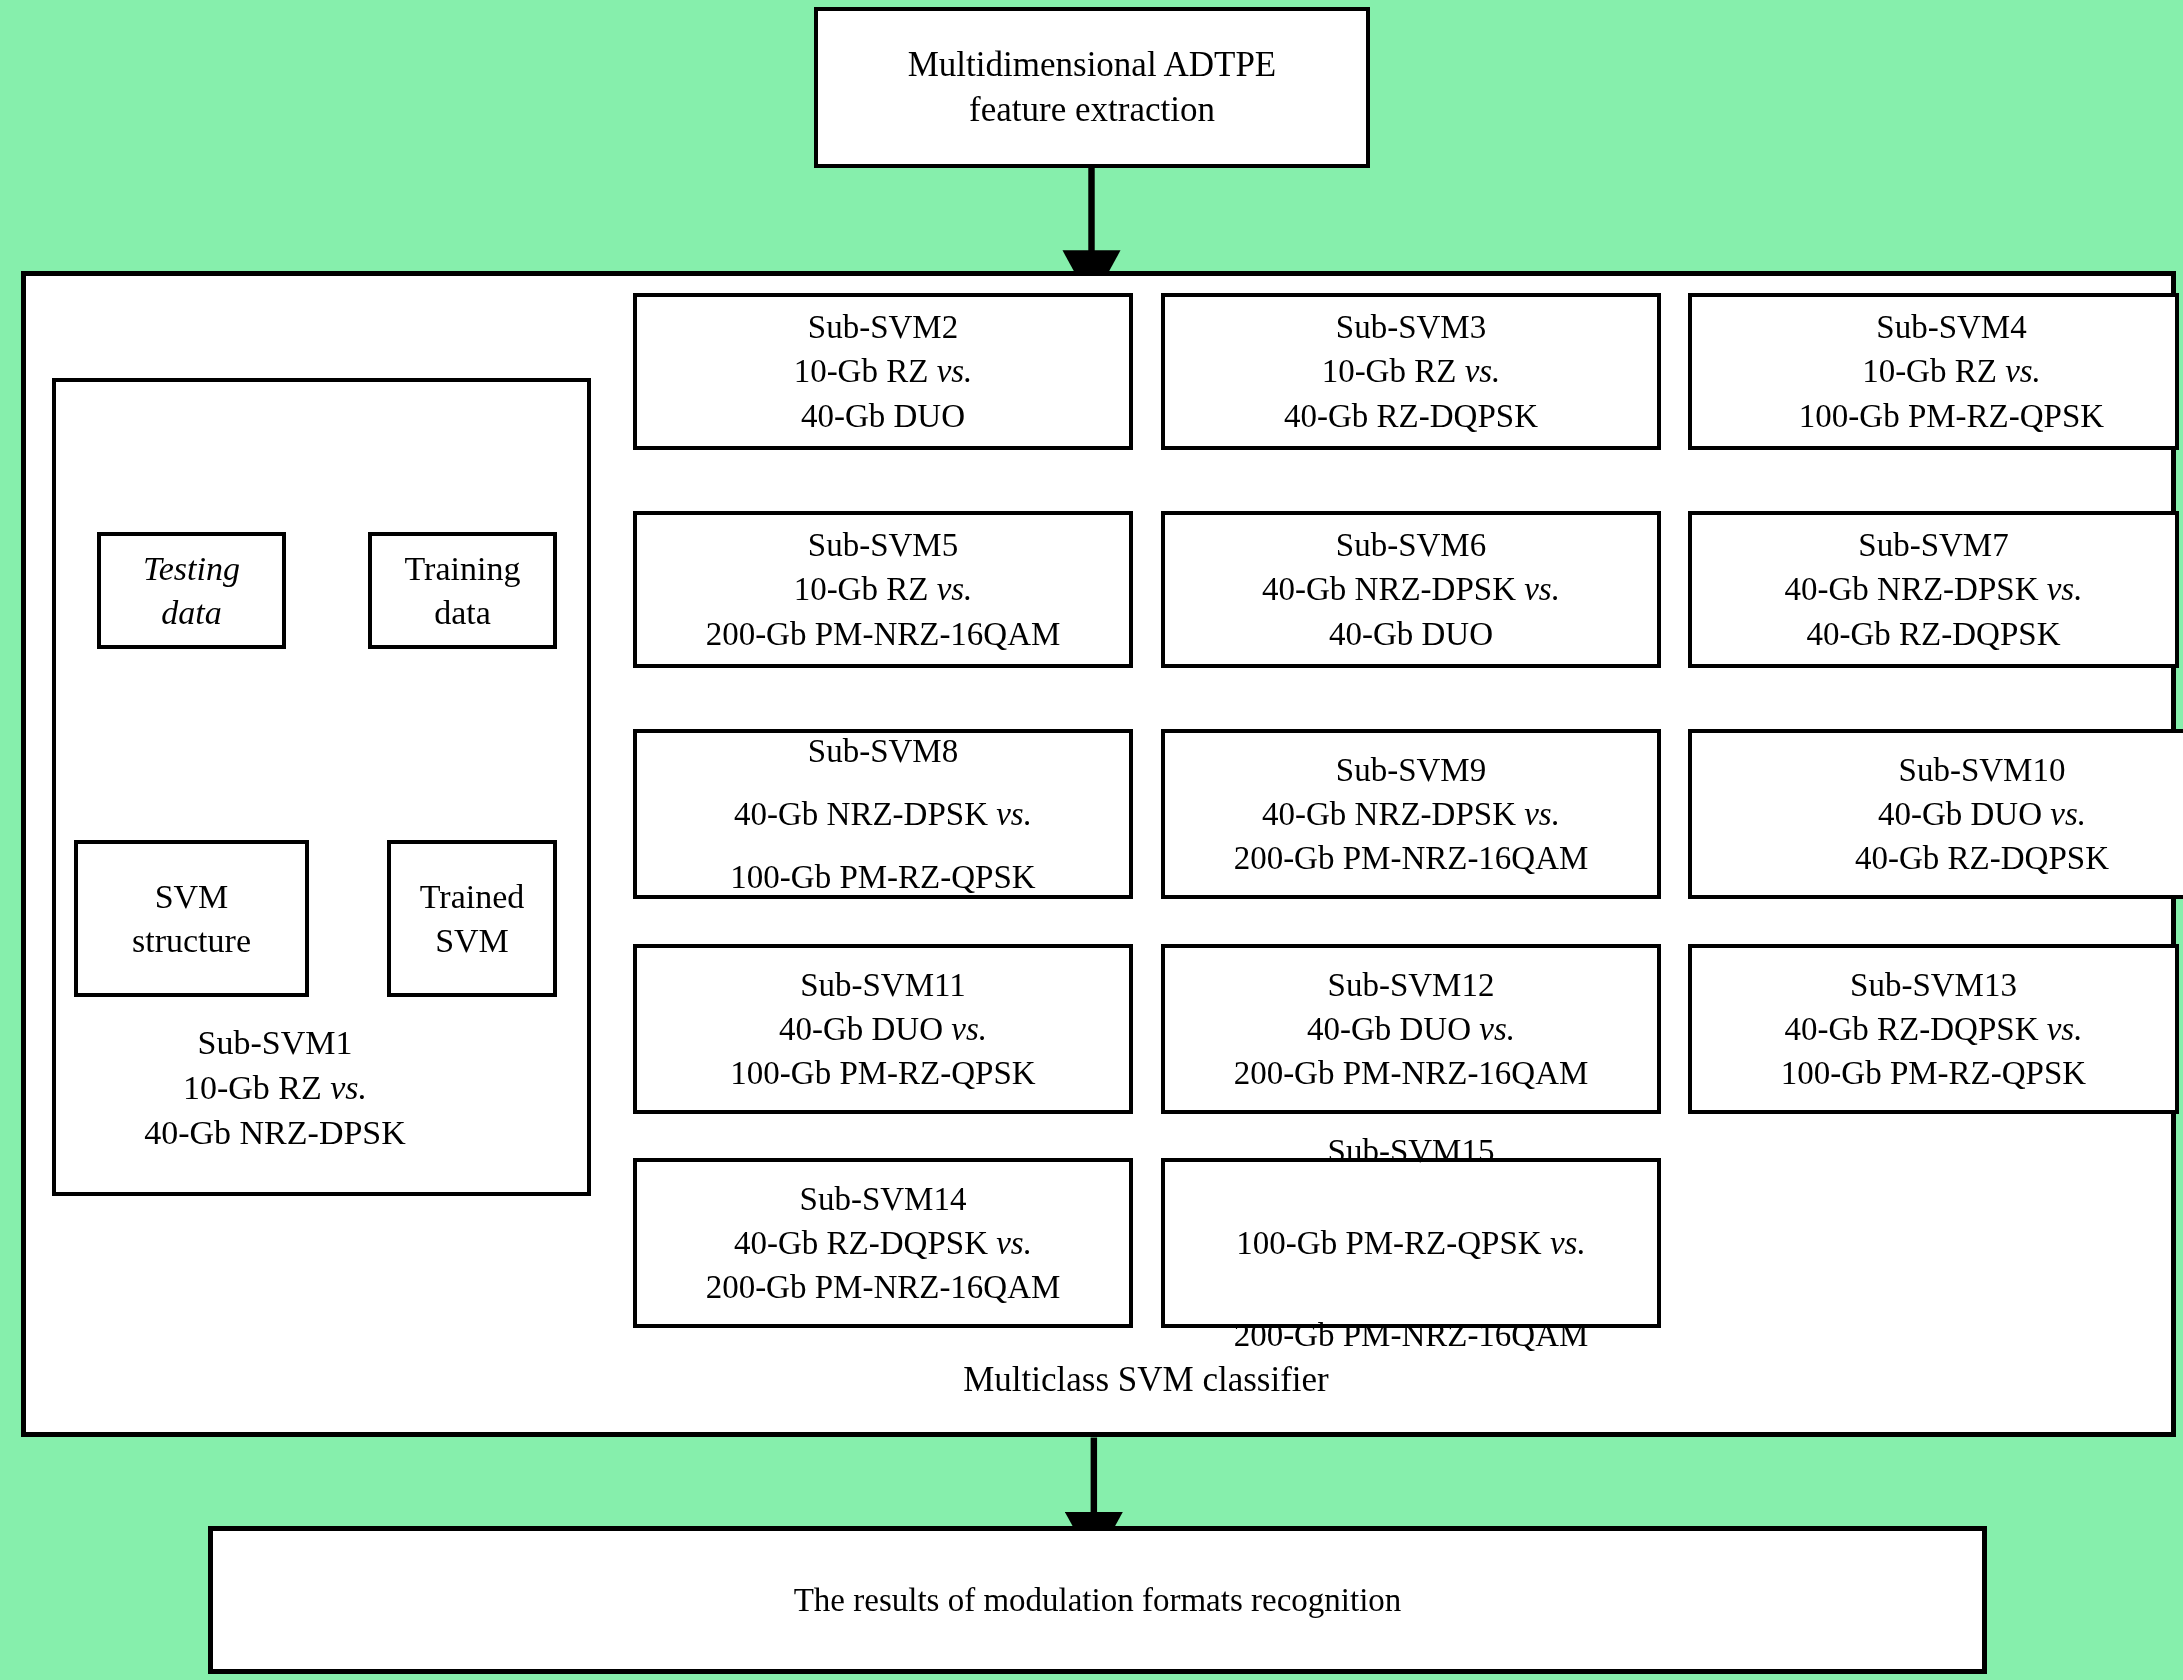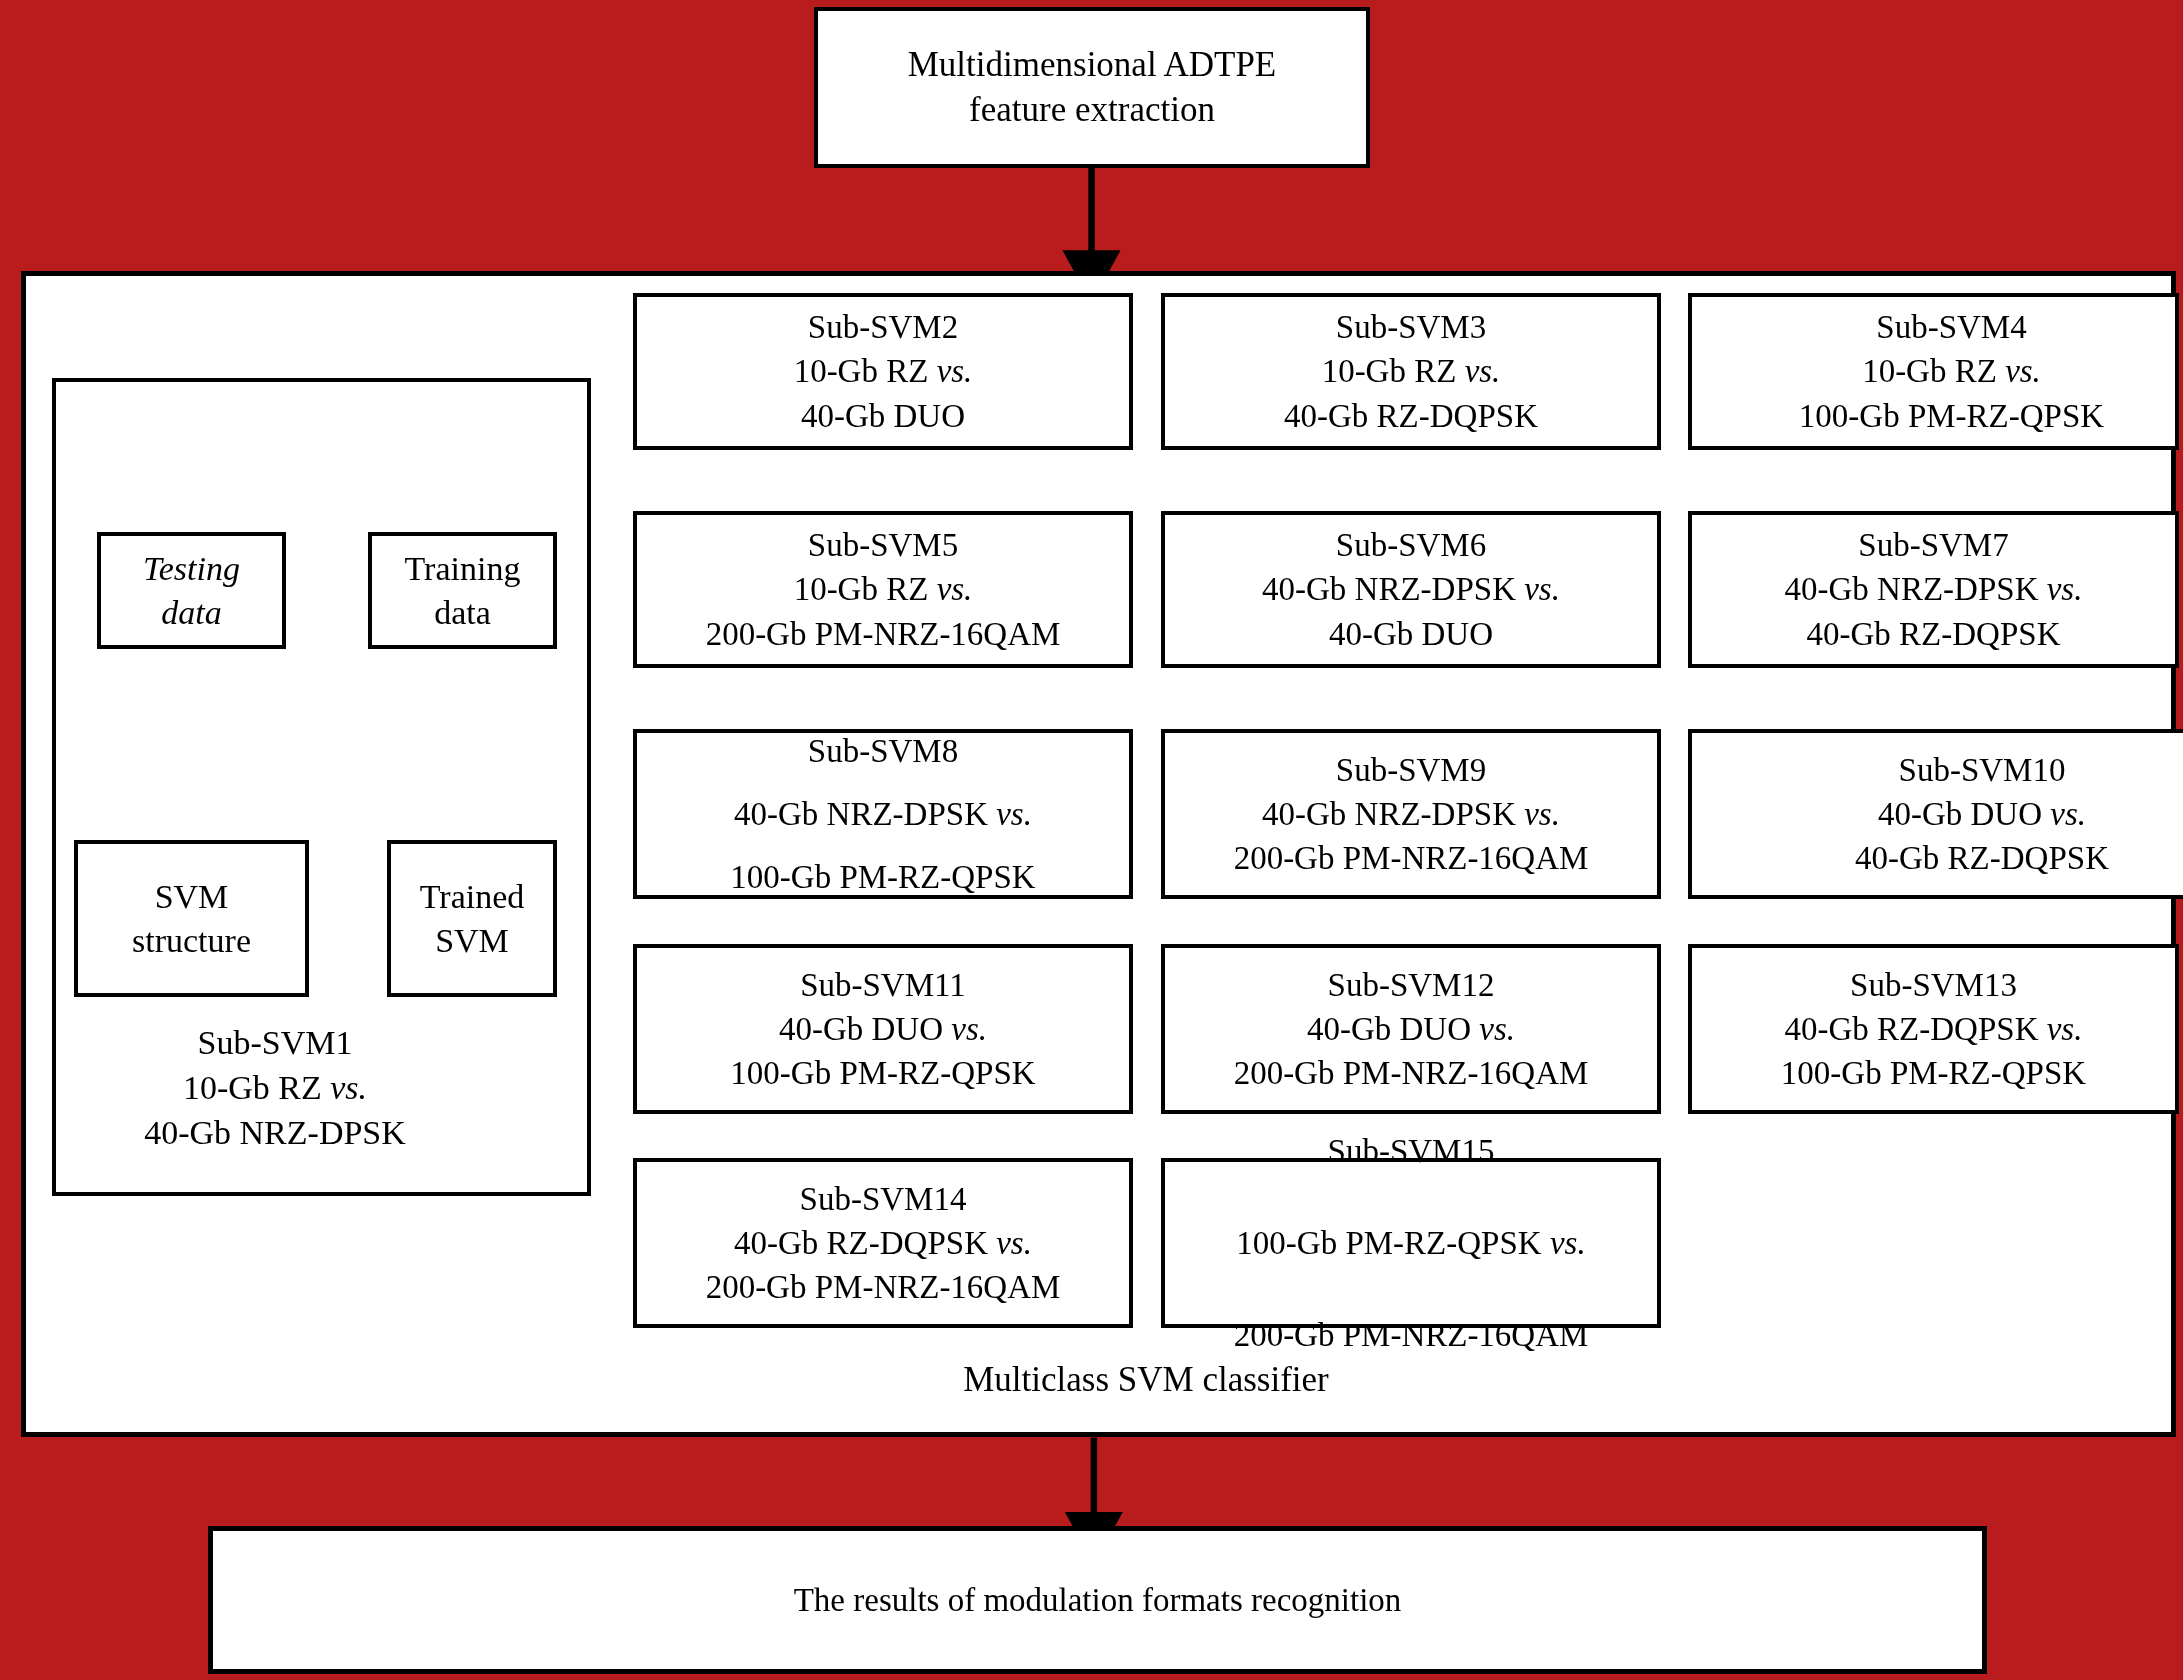--- a/index.html
+++ b/index.html
@@ -4,21 +4,21 @@
 <style>
   html, body {
     margin: 0;
     padding: 0;
     background: #ffffff;
   }
   #page {
     position: relative;
     width: 2183px;
     height: 1681px;
-    background: #b91c1c;
+    background: #86efac;
     font-family: "Liberation Serif", "DejaVu Serif", serif;
     color: #000000;
     overflow: hidden;
   }
 
   
   .box {
     position: absolute;
     box-sizing: border-box;
     border: 4.1px solid #000000;

